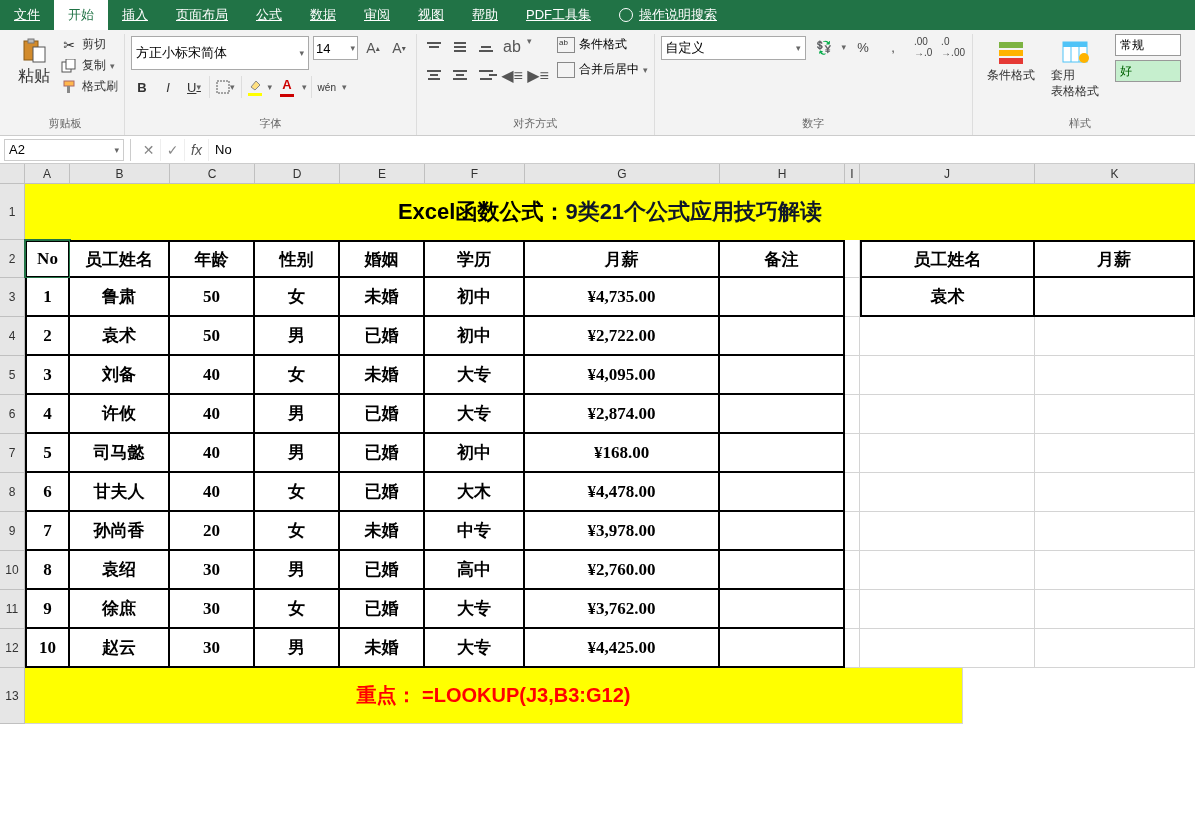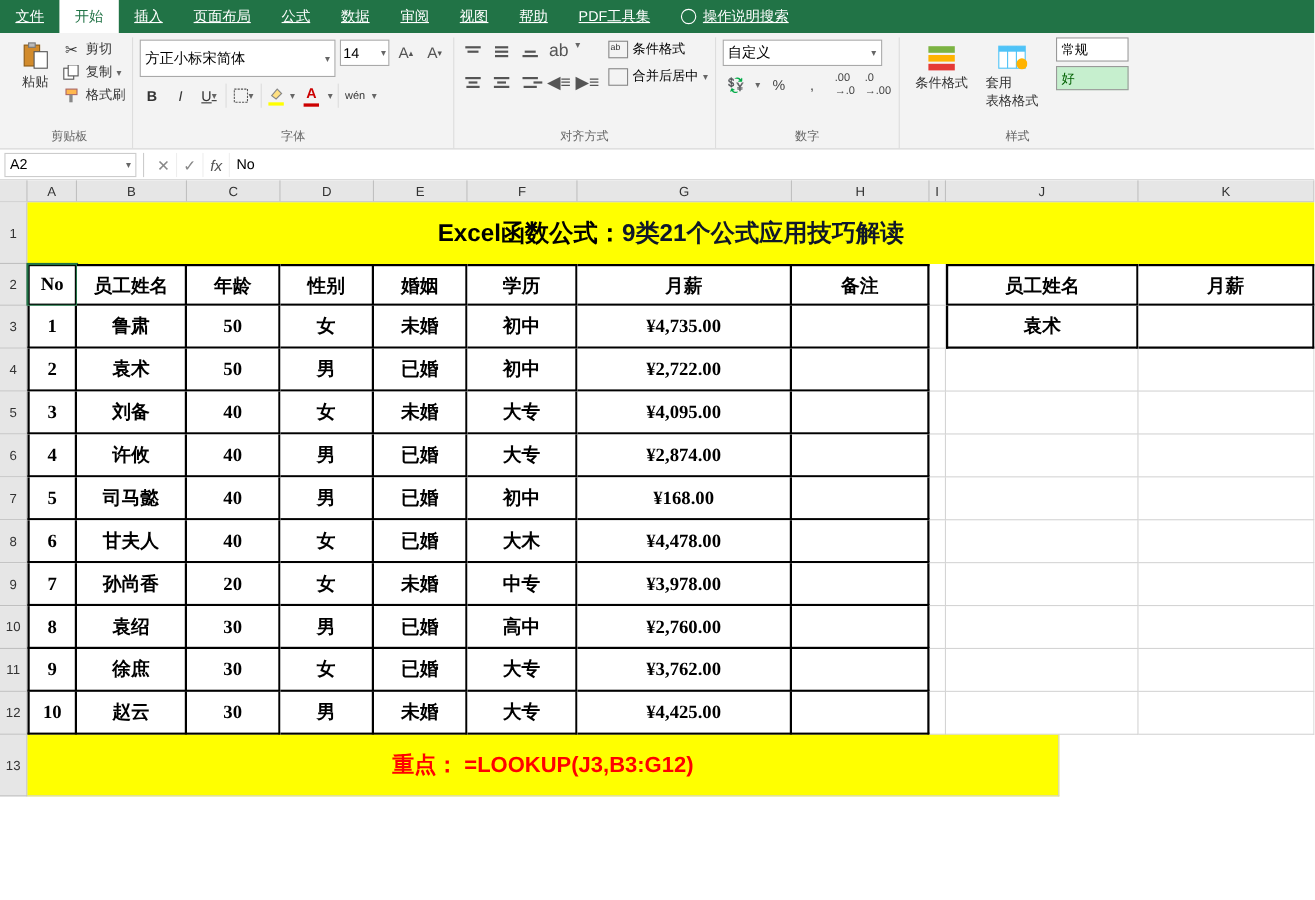--- a/index.html
+++ b/index.html
@@ -11,21 +11,21 @@
 .tell-me { display: flex; align-items: center; margin-left: 14px; gap: 6px; font-size: 13px; }
 .tell-me .bulb { width: 14px; height: 14px; border: 1.5px solid #fff; border-radius: 50%; position: relative; }
 
 .ribbon { background: #f3f3f3; border-bottom: 1px solid #ccc; height: 106px; display: flex; padding: 4px 6px 0 6px; }
 .group { border-right: 1px solid #ddd; display: flex; flex-direction: column; align-items: center; justify-content: space-between; padding: 0 6px 2px 6px; }
 .group-label { font-size: 11px; color: #666; padding: 1px 0 2px 0; text-align: center; width: 100%; }
 .group-body { display: flex; align-items: flex-start; height: 80px; }
 
 .big-btn { display: flex; flex-direction: column; align-items: center; gap: 2px; padding: 2px 6px; cursor: pointer; }
 .big-btn .ico { width: 28px; height: 28px; display: flex; align-items: center; justify-content: center; }
-.big-btn .lbl { font-size: 12px; color: #333; }
+.big-btn .lbl { font-size: 16px; color: #333; }
 
 .clip-col { display: flex; flex-direction: column; gap: 4px; padding: 2px 0 0 4px; }
 .clip-item { display: flex; align-items: center; gap: 4px; font-size: 12px; color: #333; cursor: pointer; }
 .clip-item .ico { width: 18px; height: 16px; display: inline-flex; align-items: center; justify-content: center; font-size: 14px; }
 
 .font-group .row1 { display: flex; gap: 4px; margin-bottom: 6px; }
 .font-name { width: 178px; height: 24px; border: 1px solid #a9a9a9; background:#fff; font-size: 13px; padding: 16px 4px; display: flex; align-items: center; justify-content: space-between; }
 .font-size { width: 45px; height: 24px; border: 1px solid #a9a9a9; background:#fff; font-size: 13px; padding: 0 2px; display: flex; align-items: center; justify-content: space-between; }
 .dd-arrow { font-size: 9px; color: #666; }
 .sizebtn { width: 22px; height: 24px; display: flex; align-items: center; justify-content: center; font-size: 14px; color: #555; cursor: pointer; }
@@ -253,21 +253,21 @@
             <span class="wrap-ico merge"></span>
             <span>合并后居中</span> 
             <span class="dd-arrow">▾</span>
           </div>
       </div>
     </div>
     <div class="group-label">对齐方式</div>
   </div>
 
   <div class="group num-group">
-    <div class="group-body num-body" style="flex-direction:column;padding-top:2px">
+    <div class="group-body num-body" style="flex-direction:row;padding-top:2px">
       <div class="num-fmt">
           <span>自定义</span>
           <span class="dd-arrow">▾</span>
         </div>
       <div class="num-row2">
         <div class="numbtn">💱</div>
           <span class="dd-arrow">▾</span>
         <div class="numbtn">%</div>
         <div class="numbtn">,</div>
         <div class="numbtn" style="font-size:10px">.00<br>→.0</div>

